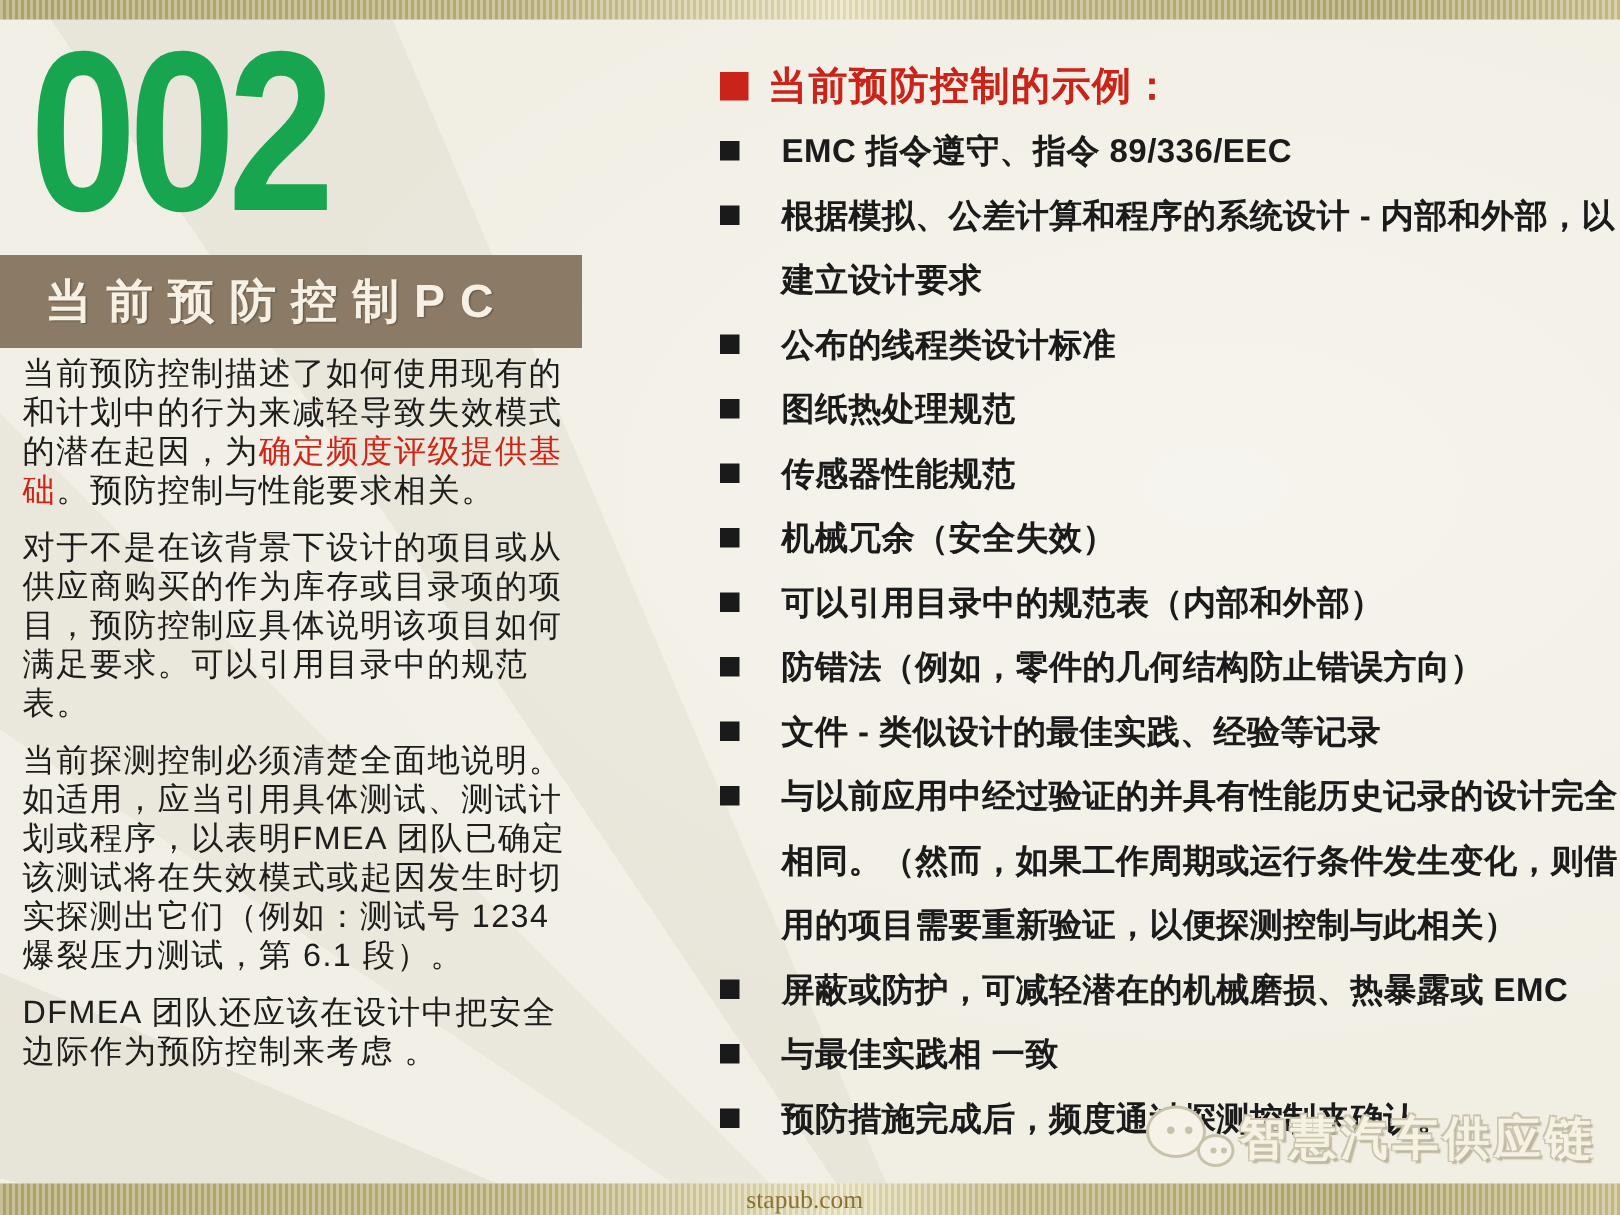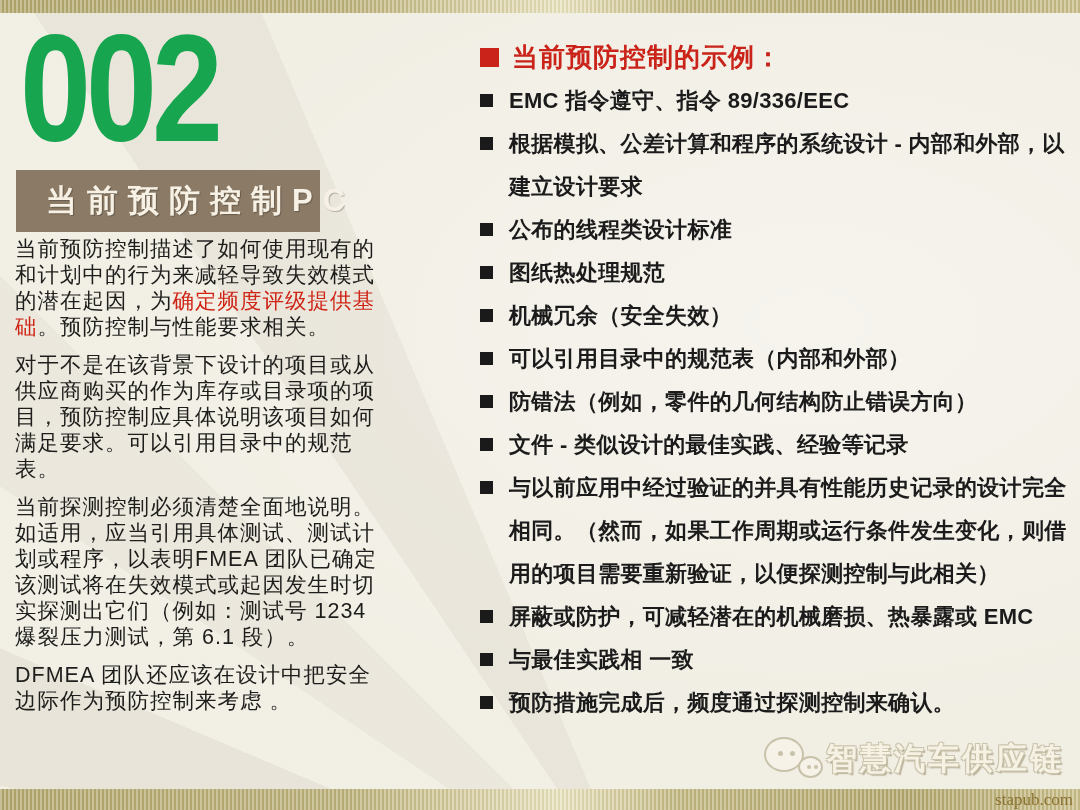--- a/index.html
+++ b/index.html
@@ -32,37 +32,37 @@
   }
 
   
   .band {
     position:absolute; left:0; right:0;
     background:
       repeating-linear-gradient(90deg, rgba(255,255,255,0.28) 0 2px, rgba(90,80,30,0.07) 2px 4px),
       linear-gradient(90deg,#b2a76d 0%,#bcb17a 32%,#e9e3bf 52%,#c2b781 63%,#b2a76d 84%,#cabf8b 100%);
   }
   .band-top { top:0; height:13px; }
-  .band-bottom { bottom:0; height:21px; text-align:right; }
+  .band-bottom { bottom:0; height:21px; text-align:center; }
   .url {
     font-family:"Liberation Serif","DejaVu Serif",serif;
     font-size:17px; line-height:21px; color:#8a7231; padding-right:7px;
   }
 
   
   .big-number {
     position:absolute; left:20px; top:12px;
     font-size:152px; line-height:1.0; font-weight:bold;
     color:#17a64f; letter-spacing:-6px;
     transform:scaleX(0.84); transform-origin:left top;
   }
 
   
   .banner {
-    position:absolute; left:16px; top:170px; width:304px; height:62px;
+    position:absolute; left:0; top:170px; width:388px; height:62px;
     background:#8b7a65; color:#f6f1e4;
     font-size:31px; font-weight:bold; line-height:62px;
     padding-left:30px; letter-spacing:10px; white-space:nowrap;
     text-shadow:1px 1px 1px rgba(0,0,0,0.25);
   }
 
   
   .left-col {
     position:absolute; left:15px; top:236px; width:377px;
     color:#1d1d1b; font-size:21.5px; font-weight:normal;
@@ -79,21 +79,21 @@
     flex:0 0 19px; width:19px; height:19px; background:#c9231a; margin-top:12px;
   }
   .hdr {
     margin-left:13px; color:#c9231a; font-size:26px; font-weight:bold;
     line-height:43px; letter-spacing:1px;
   }
   .item .sq {
     flex:0 0 13px; width:13px; height:13px; background:#1a1a1a; margin-top:15px;
   }
   .item .txt {
-    margin-left:16px; color:#1b1b1b; font-size:22px; font-weight:bold;
+    margin-left:28px; color:#1b1b1b; font-size:22px; font-weight:bold;
     line-height:43px; letter-spacing:0.3px;
   }
 
   
   .brand { position:absolute; right:16px; bottom:27px; display:flex; align-items:center; }
   .wechat { position:relative; width:64px; height:48px; flex:0 0 64px; }
   .bub {
     position:absolute; background:#f6f2e7; border:2px solid #c9c2ab; border-radius:50%;
   }
   .bub-big { left:2px; top:2px; width:40px; height:35px; }
@@ -143,20 +143,24 @@
     <div class="row item">
         <span class="sq"></span>
         <span class="txt">公布的线程类设计标准</span>
       </div>
     <div class="row item">
         <span class="sq"></span>
         <span class="txt">图纸热处理规范</span>
       </div>
     <div class="row item">
         <span class="sq"></span>
+        <span class="txt">传感器性能规范</span>
+      </div>
+    <div class="row item">
+        <span class="sq"></span>
         <span class="txt">机械冗余（安全失效）</span>
       </div>
     <div class="row item">
         <span class="sq"></span>
         <span class="txt">可以引用目录中的规范表（内部和外部）</span>
       </div>
     <div class="row item">
         <span class="sq"></span>
         <span class="txt">防错法（例如，零件的几何结构防止错误方向）</span>
       </div>

